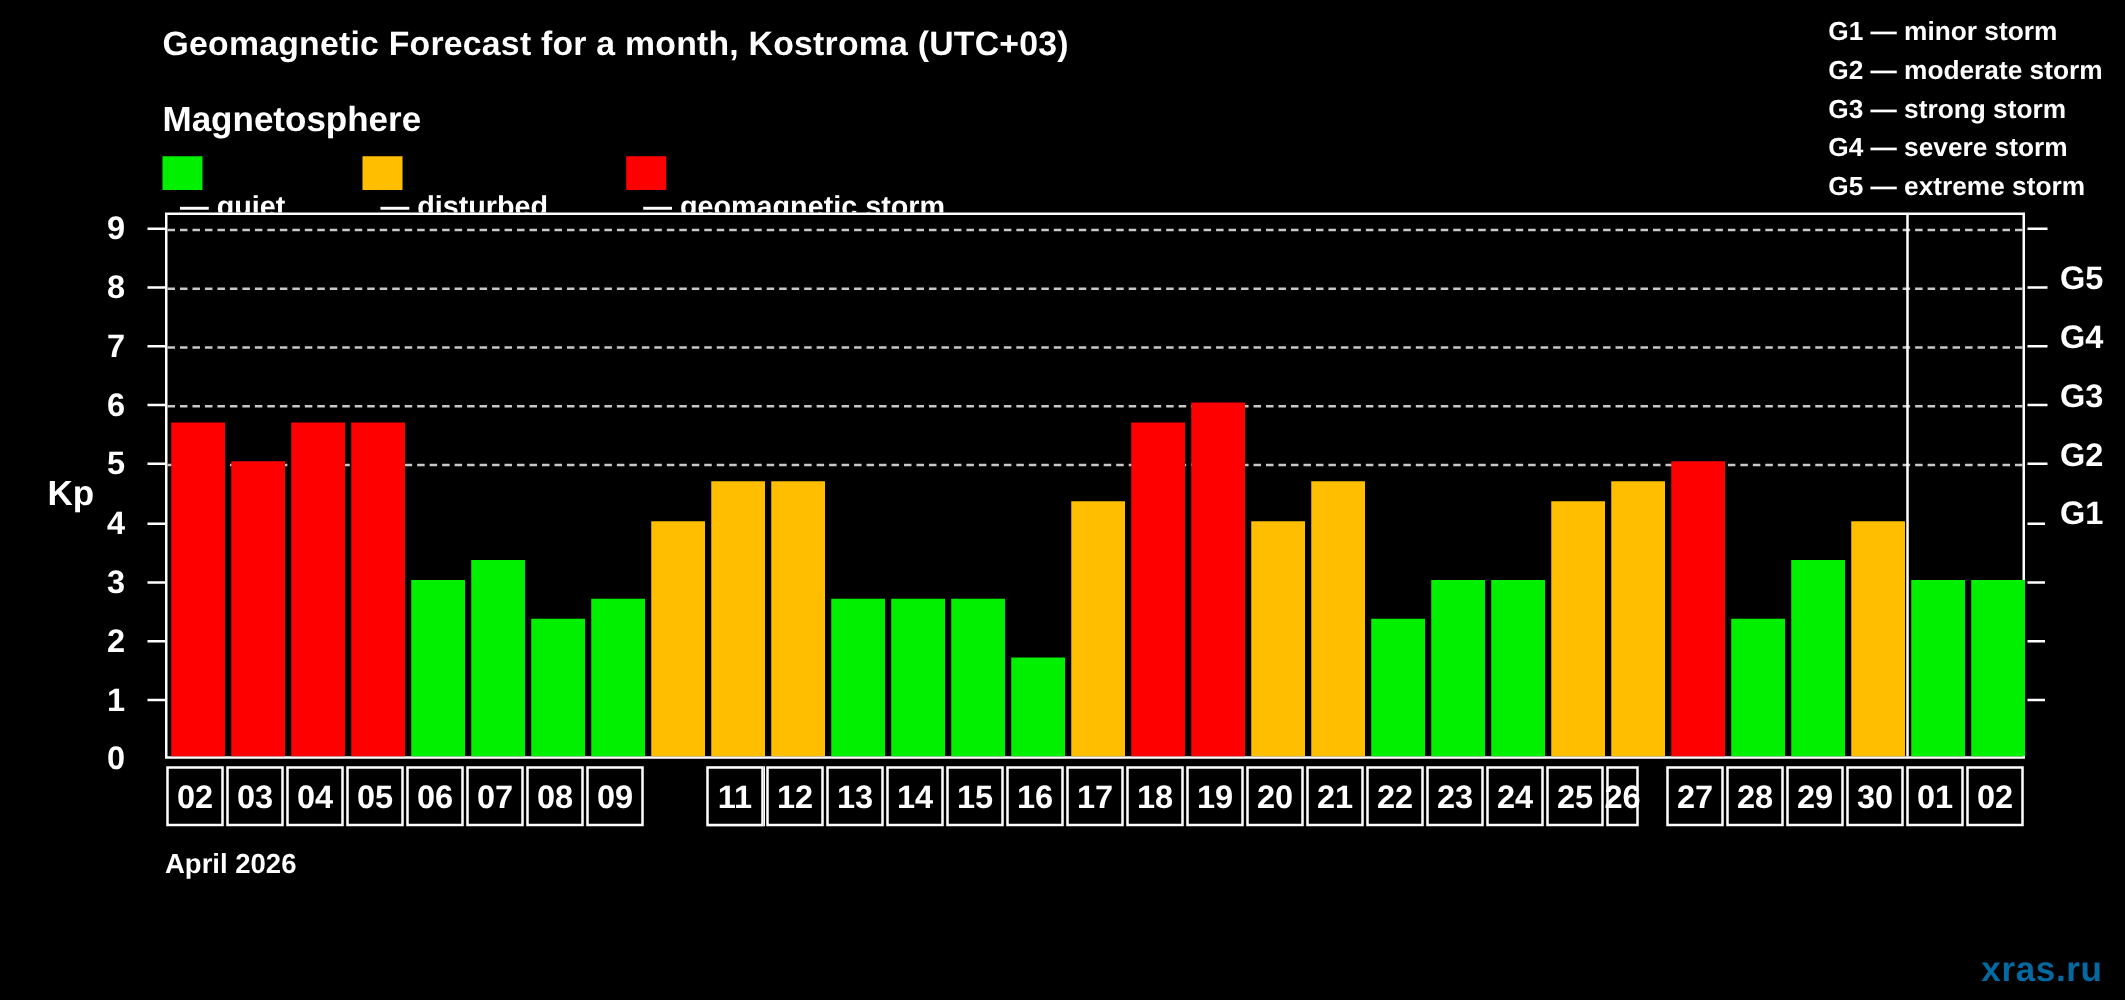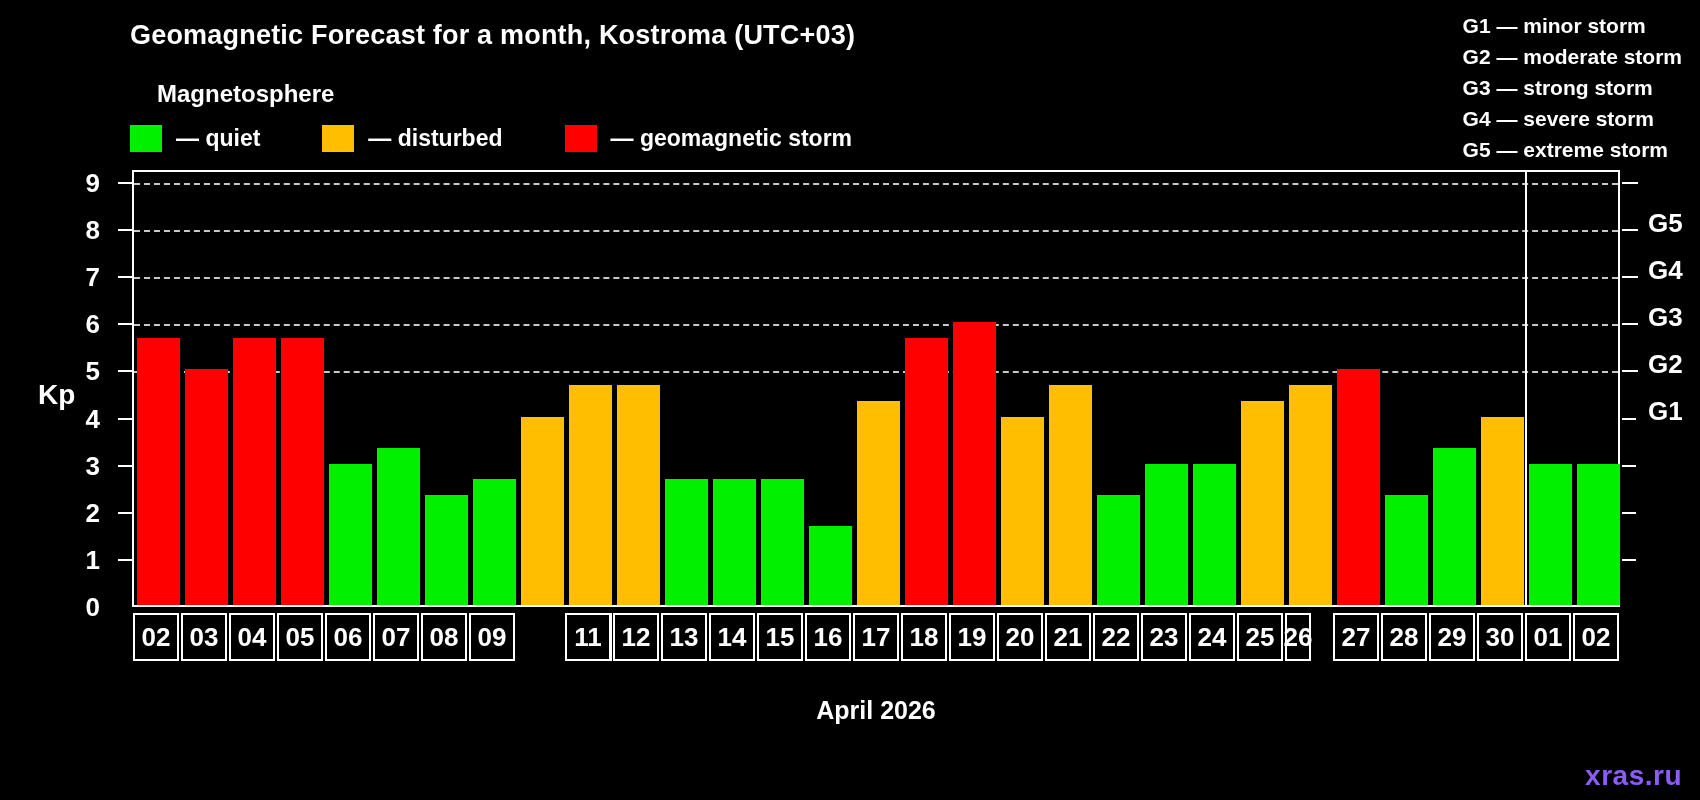--- a/index.html
+++ b/index.html
@@ -14,27 +14,27 @@
   }
 
   
   #chart-title{
     position:absolute; left:130px; top:20px;
     font-size:27px; font-weight:bold; letter-spacing:.2px;
     white-space:nowrap;
   }
   #magnetosphere-heading{
     position:absolute; left:130px; top:80px;
-    font-size:24px; font-weight:bold;margin-left:27px;
+    font-size:28px; font-weight:bold;
   }
   #magnetosphere-legend{
     position:absolute; left:130px; top:125px;
     display:flex; align-items:center; gap:0px;
   }
-  .legend-entry{ display:flex; align-items:flex-start; margin-right:62px; }
+  .legend-entry{ display:flex; align-items:flex-start; margin-right:62px;flex-direction:column; }
   .legend-swatch{ width:32px; height:27px; display:inline-block; }
   .legend-text{ font-size:23px; font-weight:bold; margin-left:14px; white-space:nowrap; }
 
   
   #gscale-legend{
     position:absolute; right:18px; top:10px;
     text-align:left;
   }
   #gscale-legend .g-row{
     font-size:21px; font-weight:bold; line-height:31px; white-space:nowrap;
@@ -102,29 +102,29 @@
   
   #date-labels{ position:absolute; left:132px; top:613px; width:1488px; height:48px; }
   .date-cell{
     position:absolute; top:0; height:48px;
     border:2px solid #fff; background:#000;
     display:flex; align-items:center; justify-content:center;
     font-size:26px; font-weight:bold; color:#fff;
   }
 
   #x-axis-title{
-    position:absolute; left:0; right:0; top:696px;
-    text-align:center; font-size:25px; font-weight:bold;
+    position:absolute; left:0; right:0; top:678px;
+    font-size:22px; font-weight:bold;
   }
   
   #x-axis-title{ left:132px; width:1488px; }
 
   #watermark{
     position:absolute; right:18px; bottom:8px;
-    font-size:28px; font-weight:bold; color:#8b5cf6;
+    font-size:28px; font-weight:bold; color:#0369a1;
     letter-spacing:.5px;
   }
 </style>
 </head>
 <body>
 
 <div id="chart-title">Geomagnetic Forecast for a month, Kostroma (UTC+03)</div>
 
 <div id="magnetosphere-heading">Magnetosphere</div>
 

